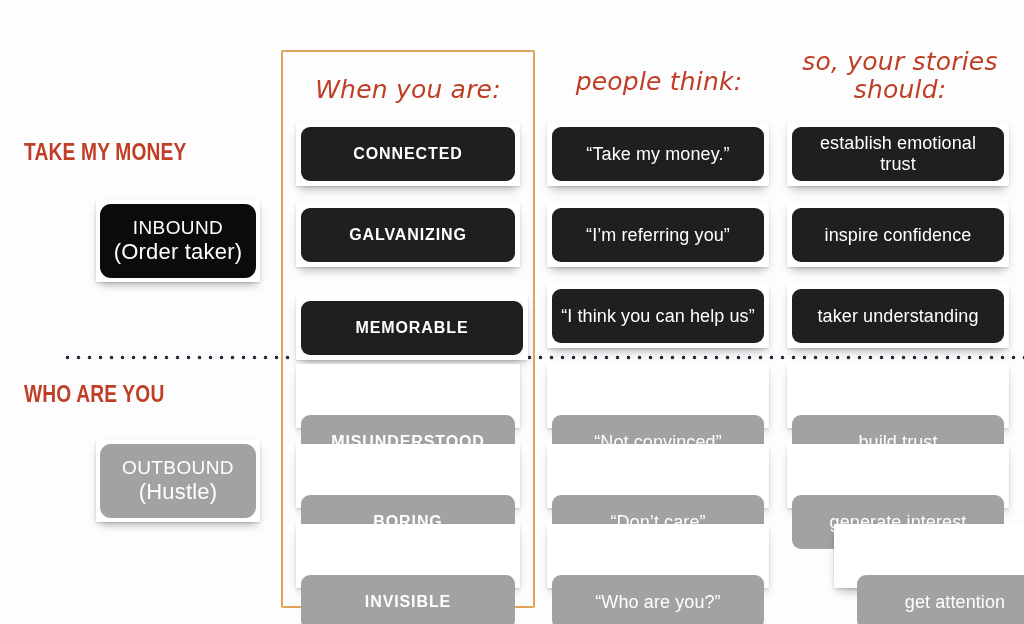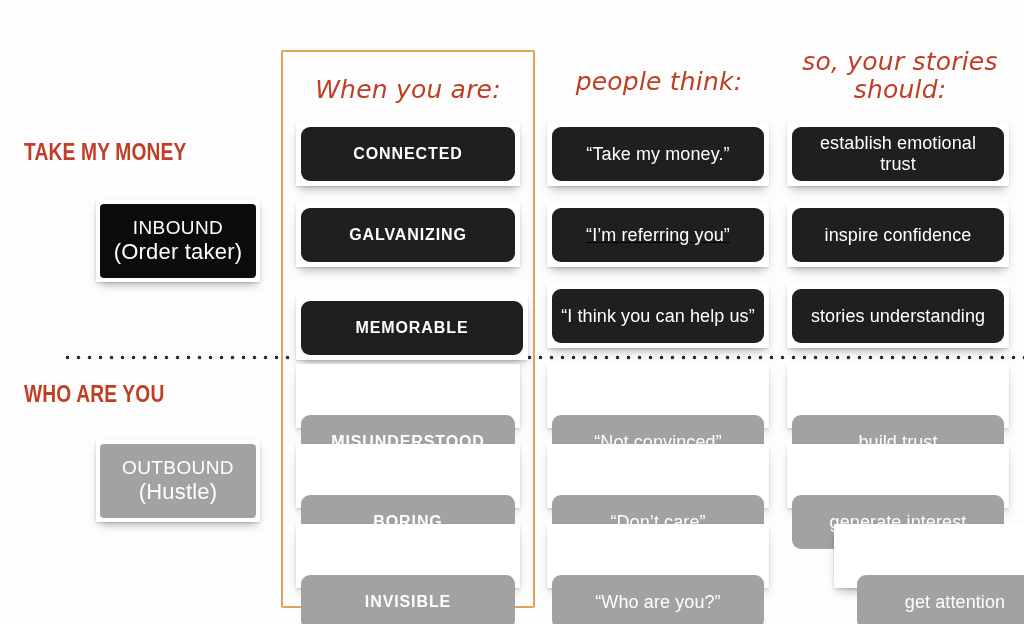--- a/index.html
+++ b/index.html
@@ -41,21 +41,21 @@
   #label-who-are-you   { left: 24px; top: 382px; }
 
   
   .badge-frame {
     position: absolute;
     background: #ffffff;
     padding: 4px;
     box-shadow: 0 5px 9px -3px rgba(0,0,0,0.33), 0 1px 2px rgba(0,0,0,0.16);
   }
   .badge {
-    border-radius: 4px;
+    border-radius: 11px;
     color: #ffffff;
     text-align: center;
     display: flex;
     flex-direction: column;
     justify-content: center;
     align-items: center;
     height: 100%;
     box-sizing: border-box;
     padding: 4px 10px;
   }
@@ -193,21 +193,21 @@
       <div class="card-frame" style="left: 787px; top: 122px; width: 222px; height: 64px;">
         <div class="card dark s-plain">
           <span class="txt">establish emotional trust</span>
         </div>
       </div>
       <div class="card-frame" style="left: 296px; top: 203px; width: 224px; height: 64px;">
         <div class="card dark s-strong">
           <span class="txt">GALVANIZING</span>
         </div>
       </div>
-      <div class="card-frame" style="left: 547px; top: 203px; width: 222px; height: 64px; text-decoration: underline;">
+      <div class="card-frame" style="left: 547px; top: 203px; width: 222px; height: 64px;">
         <div class="card dark s-quote">
           <span class="txt">“I’m referring you”</span>
         </div>
       </div>
       <div class="card-frame" style="left: 787px; top: 203px; width: 222px; height: 64px;">
         <div class="card dark s-plain">
           <span class="txt">inspire confidence</span>
         </div>
       </div>
       <div class="card-frame" style="left: 296px; top: 296px; width: 232px; height: 64px;">
@@ -215,21 +215,21 @@
           <span class="txt">MEMORABLE</span>
         </div>
       </div>
       <div class="card-frame" style="left: 547px; top: 284px; width: 222px; height: 64px;">
         <div class="card dark s-quote">
           <span class="txt">“I think you can help us”</span>
         </div>
       </div>
       <div class="card-frame" style="left: 787px; top: 284px; width: 222px; height: 64px;">
         <div class="card dark s-plain">
-          <span class="txt">stories understanding</span>
+          <span class="txt">taker understanding</span>
         </div>
       </div>
       <div class="card-frame" style="left: 296px; top: 364px; width: 224px; height: 64px;">
         <div class="card gray s-strong">
           <span class="txt">MISUNDERSTOOD</span>
         </div>
       </div>
       <div class="card-frame" style="left: 547px; top: 364px; width: 222px; height: 64px;">
         <div class="card gray s-quote">
           <span class="txt">“Not convinced”</span>

